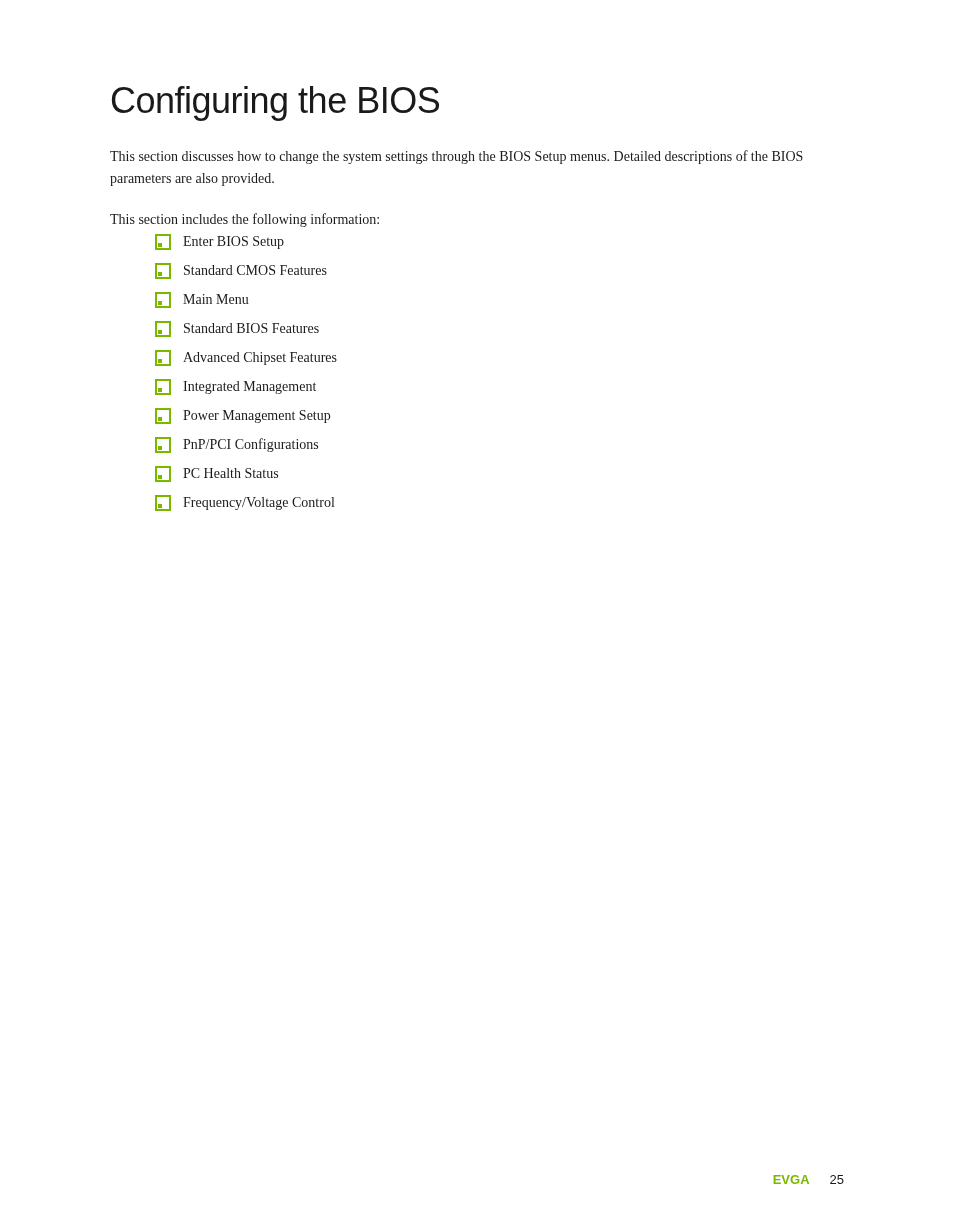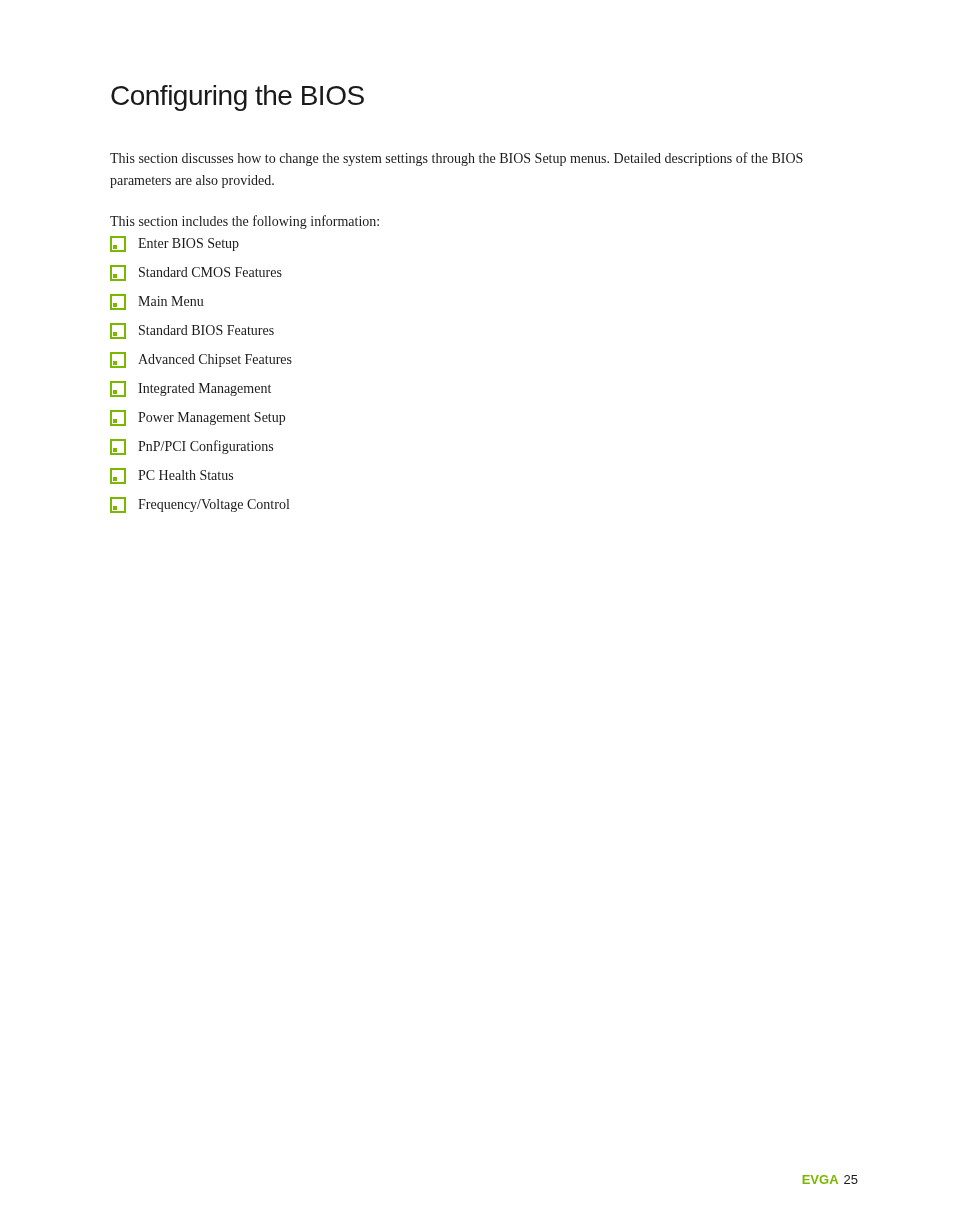--- a/index.html
+++ b/index.html
@@ -18,24 +18,24 @@
     }
 
     .page-container {
       width: 954px;
       min-height: 1227px;
       padding: 80px 110px 60px 110px;
       position: relative;
     }
 
     .page-title {
-      font-size: 28px;
+      font-size: 36px;
       font-weight: 400;
       color: #1a1a1a;
-      margin-bottom: 36px;
+      margin-bottom: 24px;
       font-family: Arial, Helvetica, sans-serif;
       letter-spacing: -0.5px;
     }
 
     .intro-text {
       font-size: 14px;
       line-height: 1.6;
       color: #1a1a1a;
       margin-bottom: 18px;
       max-width: 700px;
@@ -53,20 +53,21 @@
       margin: 0;
     }
 
     .toc-list li {
       display: flex;
       align-items: center;
       margin-bottom: 8px;
       font-size: 14px;
       line-height: 1.5;
       color: #1a1a1a;
+      margin-left: 45px;
     }
 
     .checkbox-icon {
       display: inline-block;
       width: 16px;
       height: 16px;
       border: 2px solid #7ab800;
       background: #ffffff;
       margin-right: 12px;
       flex-shrink: 0;
@@ -80,24 +81,24 @@
       height: 4px;
       background: #7ab800;
       position: absolute;
       bottom: 1px;
       left: 1px;
     }
 
     .page-footer {
       position: absolute;
       bottom: 40px;
-      right: 96px;
+      right: 110px;
       display: flex;
       align-items: center;
-      gap: 5px;
+      gap: 20px;
       font-size: 13px;
     }
 
     .footer-brand {
       color: #7ab800;
       font-family: Arial, Helvetica, sans-serif;
       font-weight: 700;
       font-size: 13px;
     }
 

